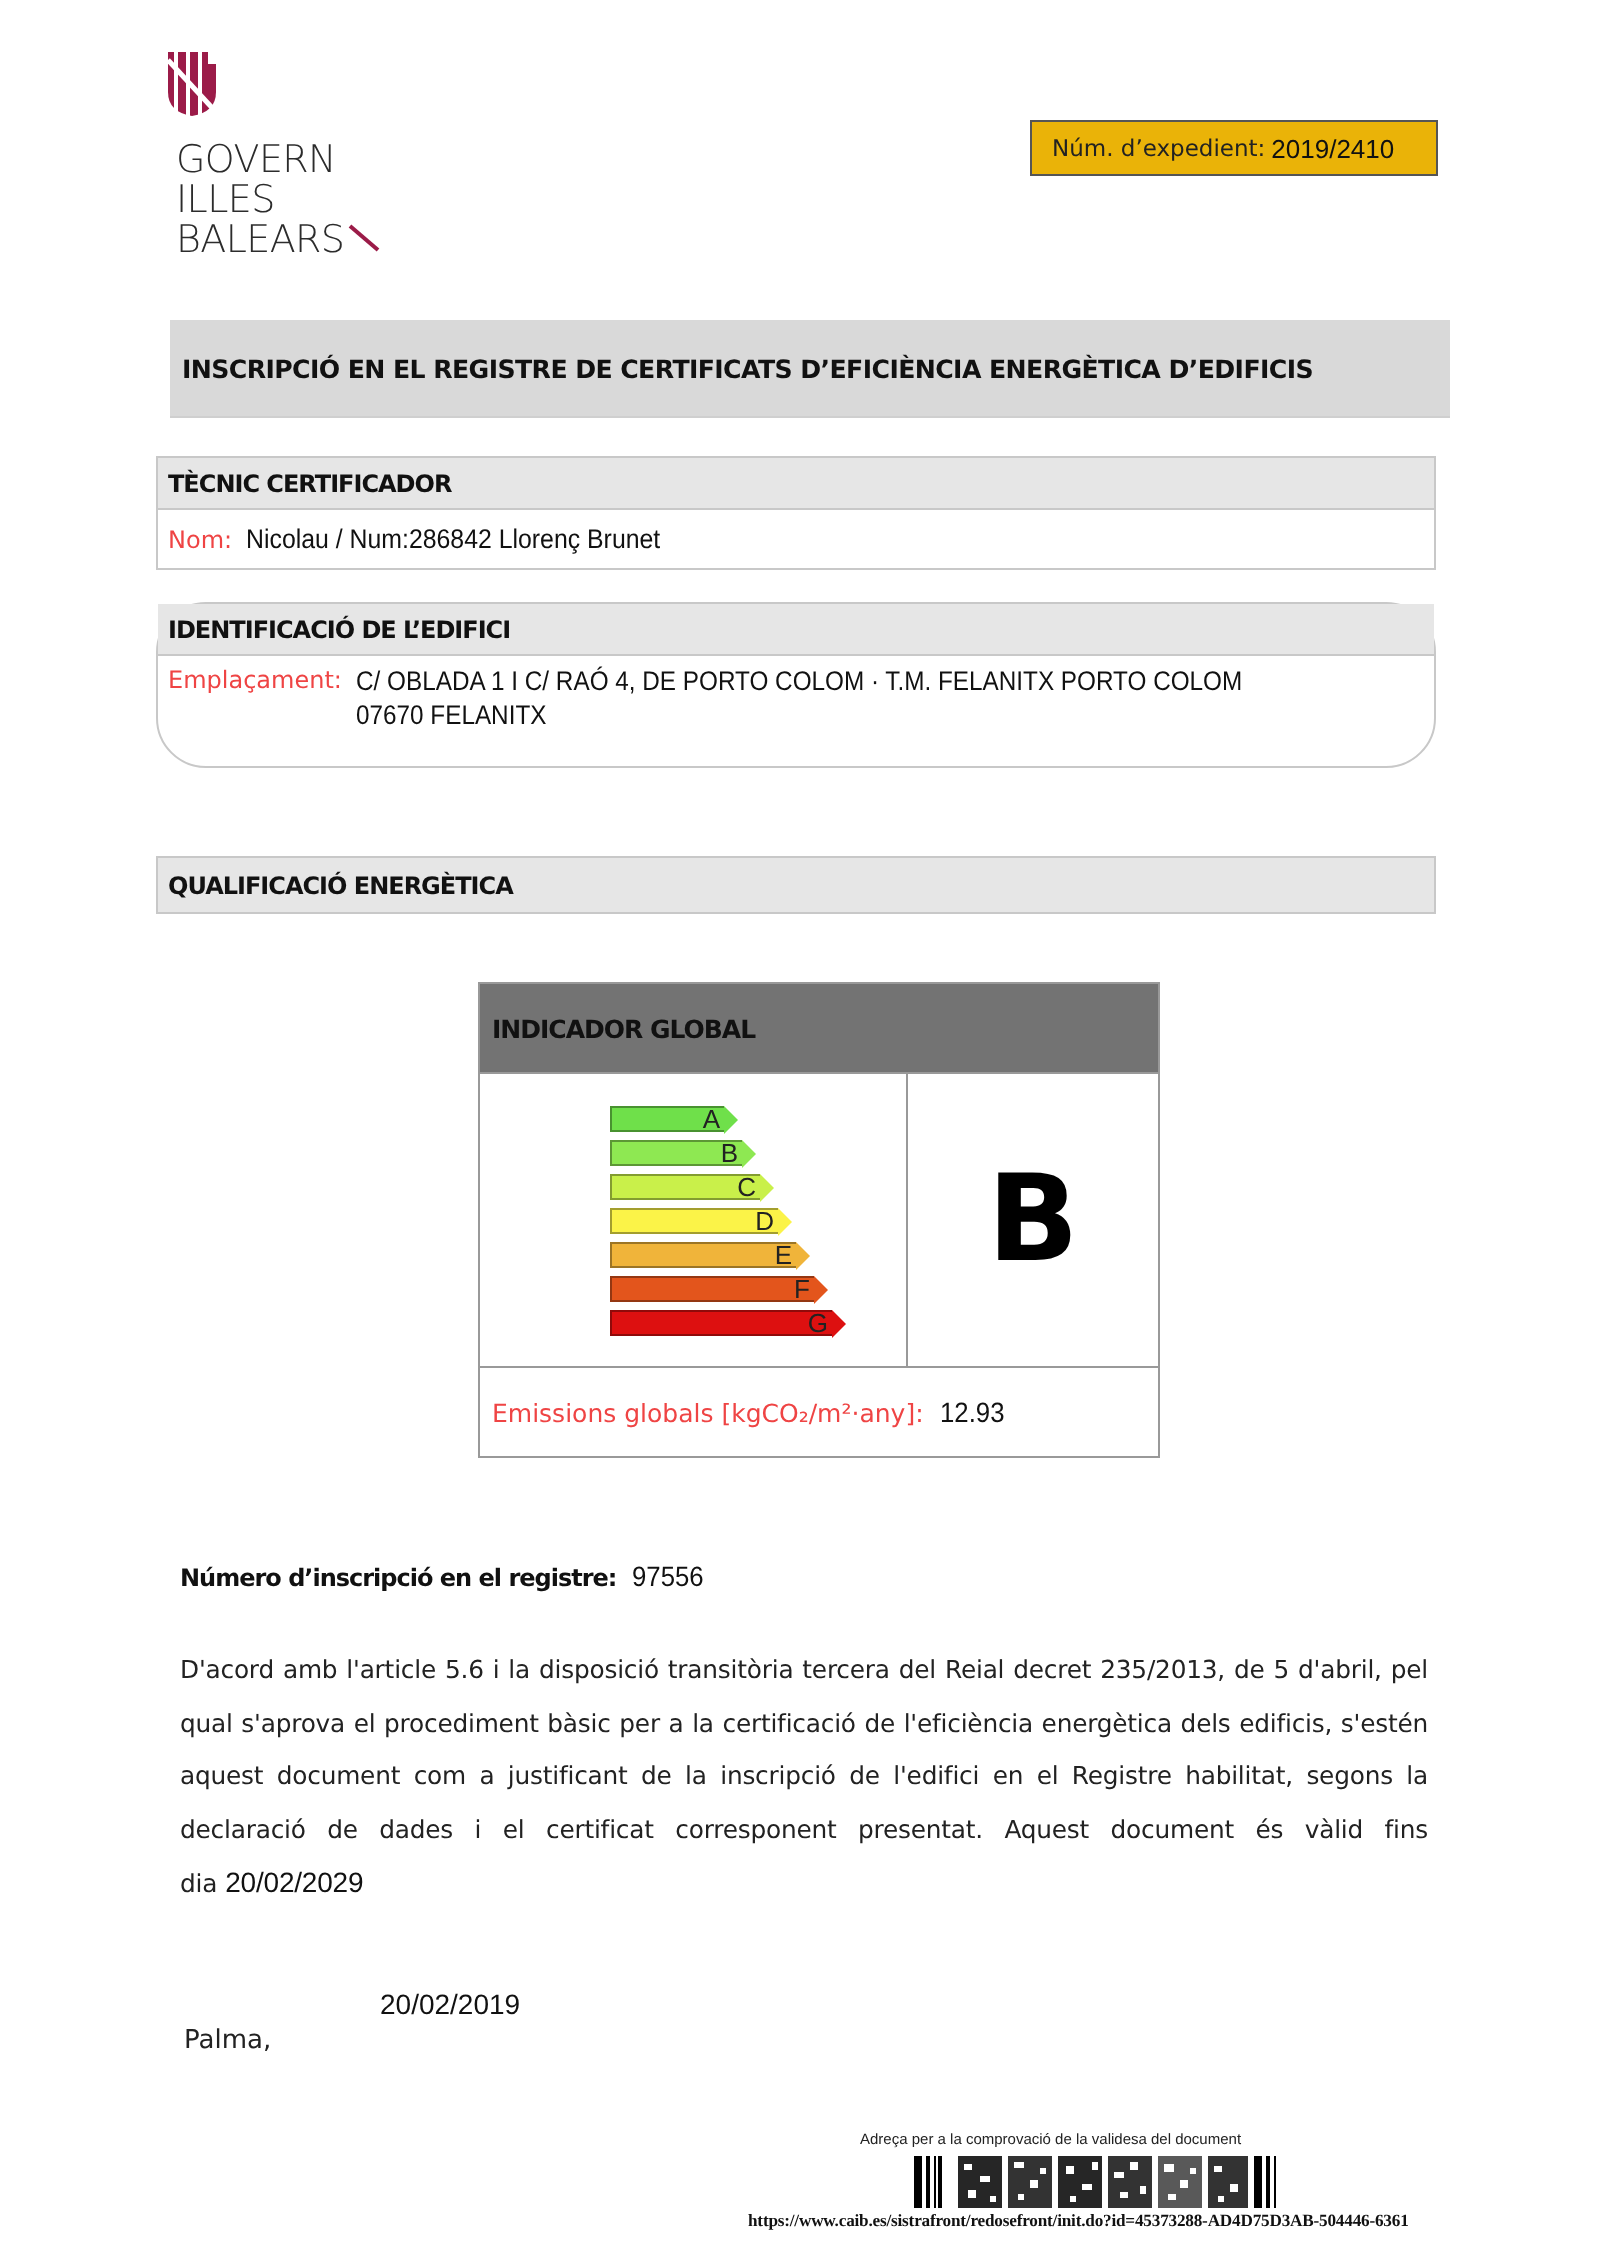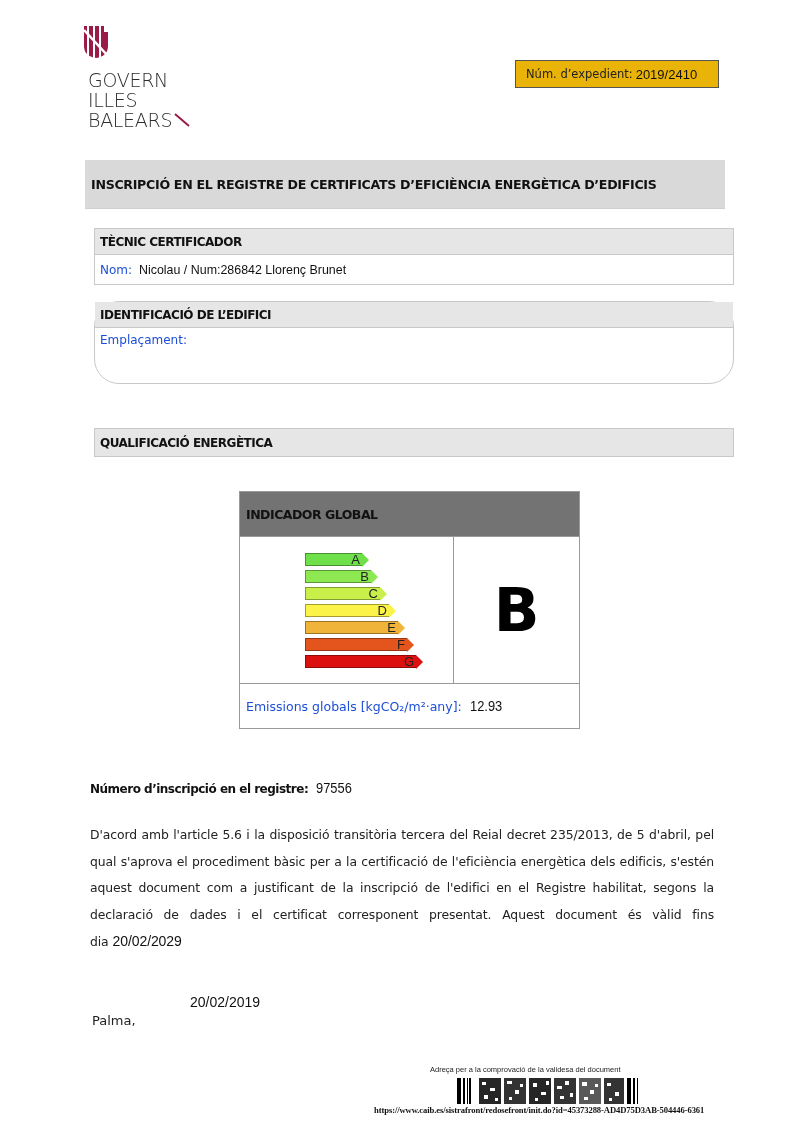--- a/index.html
+++ b/index.html
@@ -21,27 +21,27 @@
   .exp-label { font-family: "DejaVu Sans", sans-serif; font-size: 11.5px; color: #222; margin-right: 3px; }
   .exp-val { font-family: "Liberation Sans", sans-serif; font-size: 13px; }
 
   
   .main-title { left: 85px; top: 160px; width: 640px; height: 49px; background: #d9d9d9;
                 box-sizing: border-box; display: flex; align-items: center; padding-left: 6px;
                 font-family: "DejaVu Sans", sans-serif; font-weight: bold; font-size: 12.6px;
                 letter-spacing: -0.3px; color: #111; border-bottom: 1px solid #cfcfcf; }
 
   
-  .section { left: 94px; width: 640px; box-sizing: border-box; border: 1px solid #c8c8c8; }
+  .section { left: 78px; width: 640px; box-sizing: border-box; border: 1px solid #c8c8c8; }
   .sec-head { background: #e6e6e6; height: 26px; display: flex; align-items: center; padding-left: 5px;
               font-family: "DejaVu Sans", sans-serif; font-weight: bold; font-size: 12px; letter-spacing: -0.5px;
               border-bottom: 1px solid #c8c8c8; box-sizing: border-box; }
   .sec-row { display: flex; padding-left: 5px; box-sizing: border-box; }
   .sec-row + .sec-row { border-top: 1px solid #c8c8c8; }
-  .lbl { font-family: "DejaVu Sans", sans-serif; font-size: 12px; color: #1d4ed8; white-space: nowrap; margin-right: 7px; }
+  .lbl { font-family: "DejaVu Sans", sans-serif; font-size: 12px; color: #ef4444; white-space: nowrap; margin-right: 7px; }
   .val { font-family: "Liberation Sans", sans-serif; font-size: 13.5px; color: #111; transform: scaleX(0.92); transform-origin: left center; }
 
   
   .ind { left: 239px; top: 491px; width: 341px; height: 238px; border: 1px solid #999; box-sizing: border-box; }
   .ind-head { height: 45px; background: #737373; border-bottom: 1px solid #999; display: flex; align-items: center;
               padding-left: 6px; font-family: "DejaVu Sans", sans-serif; font-weight: bold; font-size: 12.5px; letter-spacing: -0.5px; box-sizing: border-box; }
   .ind-mid { display: flex; height: 147px; border-bottom: 1px solid #999; box-sizing: border-box; }
   .ind-scale { width: 214px; border-right: 1px solid #999; position: relative; box-sizing: border-box; }
   .ind-grade { flex: 1; display: flex; align-items: center; justify-content: center;
                font-family: "DejaVu Sans", sans-serif; font-weight: bold; font-size: 60px; color: #000; }
@@ -106,20 +106,24 @@
   <div class="sec-row" style="height:29px;align-items:center;">
     <span class="lbl">Nom:</span>
     <span class="val">Nicolau / Num:286842 Llorenç Brunet</span>
   </div>
 </div>
 
 <div class="abs section" style="top:301px;border-radius:25px;">
   <div class="sec-head">IDENTIFICACIÓ DE L’EDIFICI</div>
   <div class="sec-row" style="height:55px;padding-top:4px;">
     <span class="lbl" style="line-height:17px;">Emplaçament:</span>
+    <div style="line-height:17px;">
+      <div class="val" style="transform:scaleX(0.9);white-space:nowrap;">C/ OBLADA 1 I C/ RAÓ 4, DE PORTO COLOM · T.M. FELANITX PORTO COLOM</div>
+      <div class="val" style="transform:scaleX(0.9);">07670 FELANITX</div>
+    </div>
   </div>
 </div>
 
 <div class="abs section" style="top:428px;">
   <div class="sec-head" style="border-bottom:none;height:27px;">QUALIFICACIÓ ENERGÈTICA</div>
 </div>
 
 <div class="abs ind">
   <div class="ind-head">INDICADOR GLOBAL</div>
   <div class="ind-mid">

